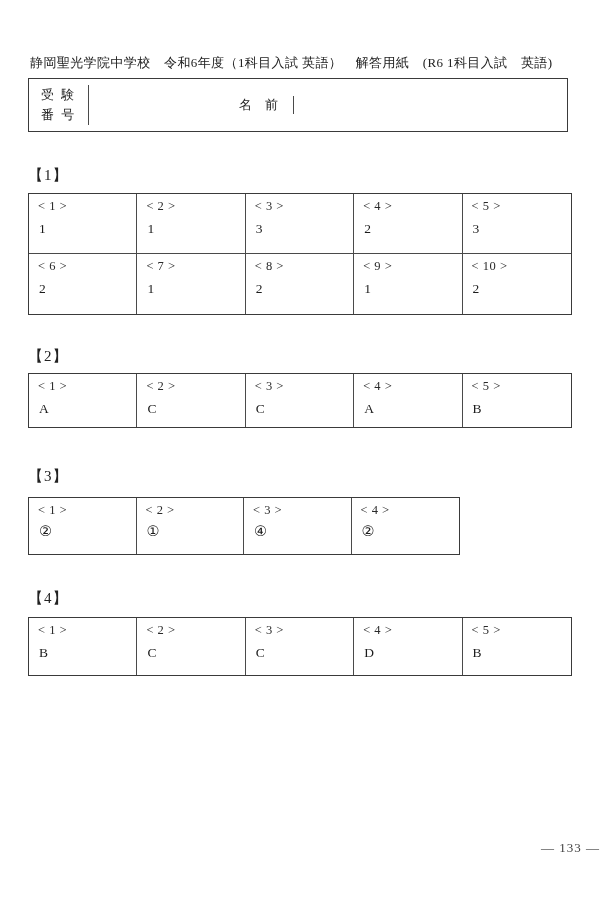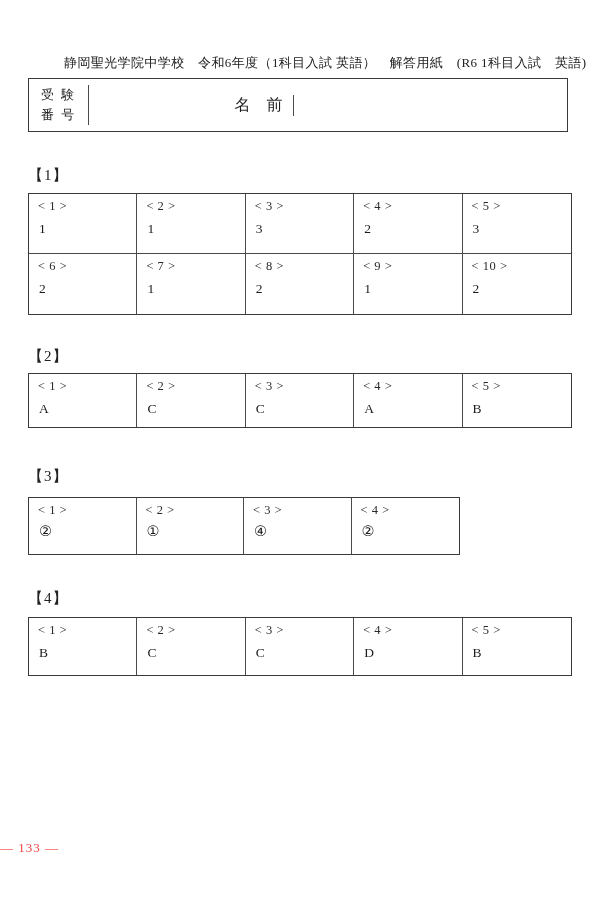--- a/index.html
+++ b/index.html
@@ -6,39 +6,39 @@
   body {
     width:600px; height:900px; background:#f2f2f0;
     font-family:"Liberation Serif","DejaVu Serif","DejaVu Sans",serif;
   }
   .page {
     position:relative; width:600px; height:900px; background:#ffffff;
     color:#1e1e1e; overflow:hidden;
   }
   .sheet-title {
     position:absolute; left:30px; top:54px;
-    font-size:13px; letter-spacing:0.4px; white-space:nowrap; color:#222;margin-left:34px;
+    font-size:13px; letter-spacing:0.4px; white-space:nowrap; color:#222;
   }
   
   .info-bar {
     position:absolute; left:28px; top:78px; width:540px; height:54px;
     display:flex; border:1.6px solid #3a3a3a; box-sizing:border-box;
     background:#fff;
     align-items:center;
   }
   .info-bar > div { border-right:1px solid #4a4a4a; box-sizing:border-box; }
   .info-bar > div:last-child { border-right:none; }
   .info-label {
     width:60px; display:flex; flex-direction:column; justify-content:center;
     align-items:center; font-size:13px; line-height:1.55; letter-spacing:2px;
   }
   .digit-cell { width:27px; }
   .name-label {
     width:70px; display:flex; justify-content:center; align-items:center;
-    font-size:16px;
+    font-size:13px;
   }
   .name-blank { flex:1; }
   
   .section { position:absolute; left:28px; }
   #section-1 { top:166px; }
   #section-2 { top:347px; }
   #section-3 { top:467px; }
   #section-4 { top:589px; }
   .section-heading {
     font-size:15px; letter-spacing:1px; color:#222; height:18px;
@@ -54,22 +54,22 @@
   .cell {
     border-right:1px solid #4a4a4a; border-bottom:1px solid #4a4a4a;
     box-sizing:border-box; padding:5px 6px 4px 9px; overflow:hidden;
   }
   .cell.lc { border-right:none; }
   .cell.lr { border-bottom:none; }
   .q { font-size:12.5px; letter-spacing:0.5px; color:#2a2a2a; }
   .v { font-size:13.5px; margin-top:7px; padding-left:1px; color:#1b1b1b; }
   #section-3 .v { font-size:14.5px; margin-top:5px; }
   .footer-page-number {
-    position:absolute; left:0; top:840px; width:600px; text-align:left;
-    font-size:13px; letter-spacing:1px; color:#ef4444;
+    position:absolute; left:0; top:840px; width:600px; text-align:right;
+    font-size:13px; letter-spacing:1px; color:#404040;
   }
 </style>
 </head>
 <body>
 
 <div class="page">
 
   <div class="sheet-title">静岡聖光学院中学校　令和6年度（1科目入試 英語）　解答用紙　(R6 1科目入試　英語)</div>
 
   <div class="info-bar">

